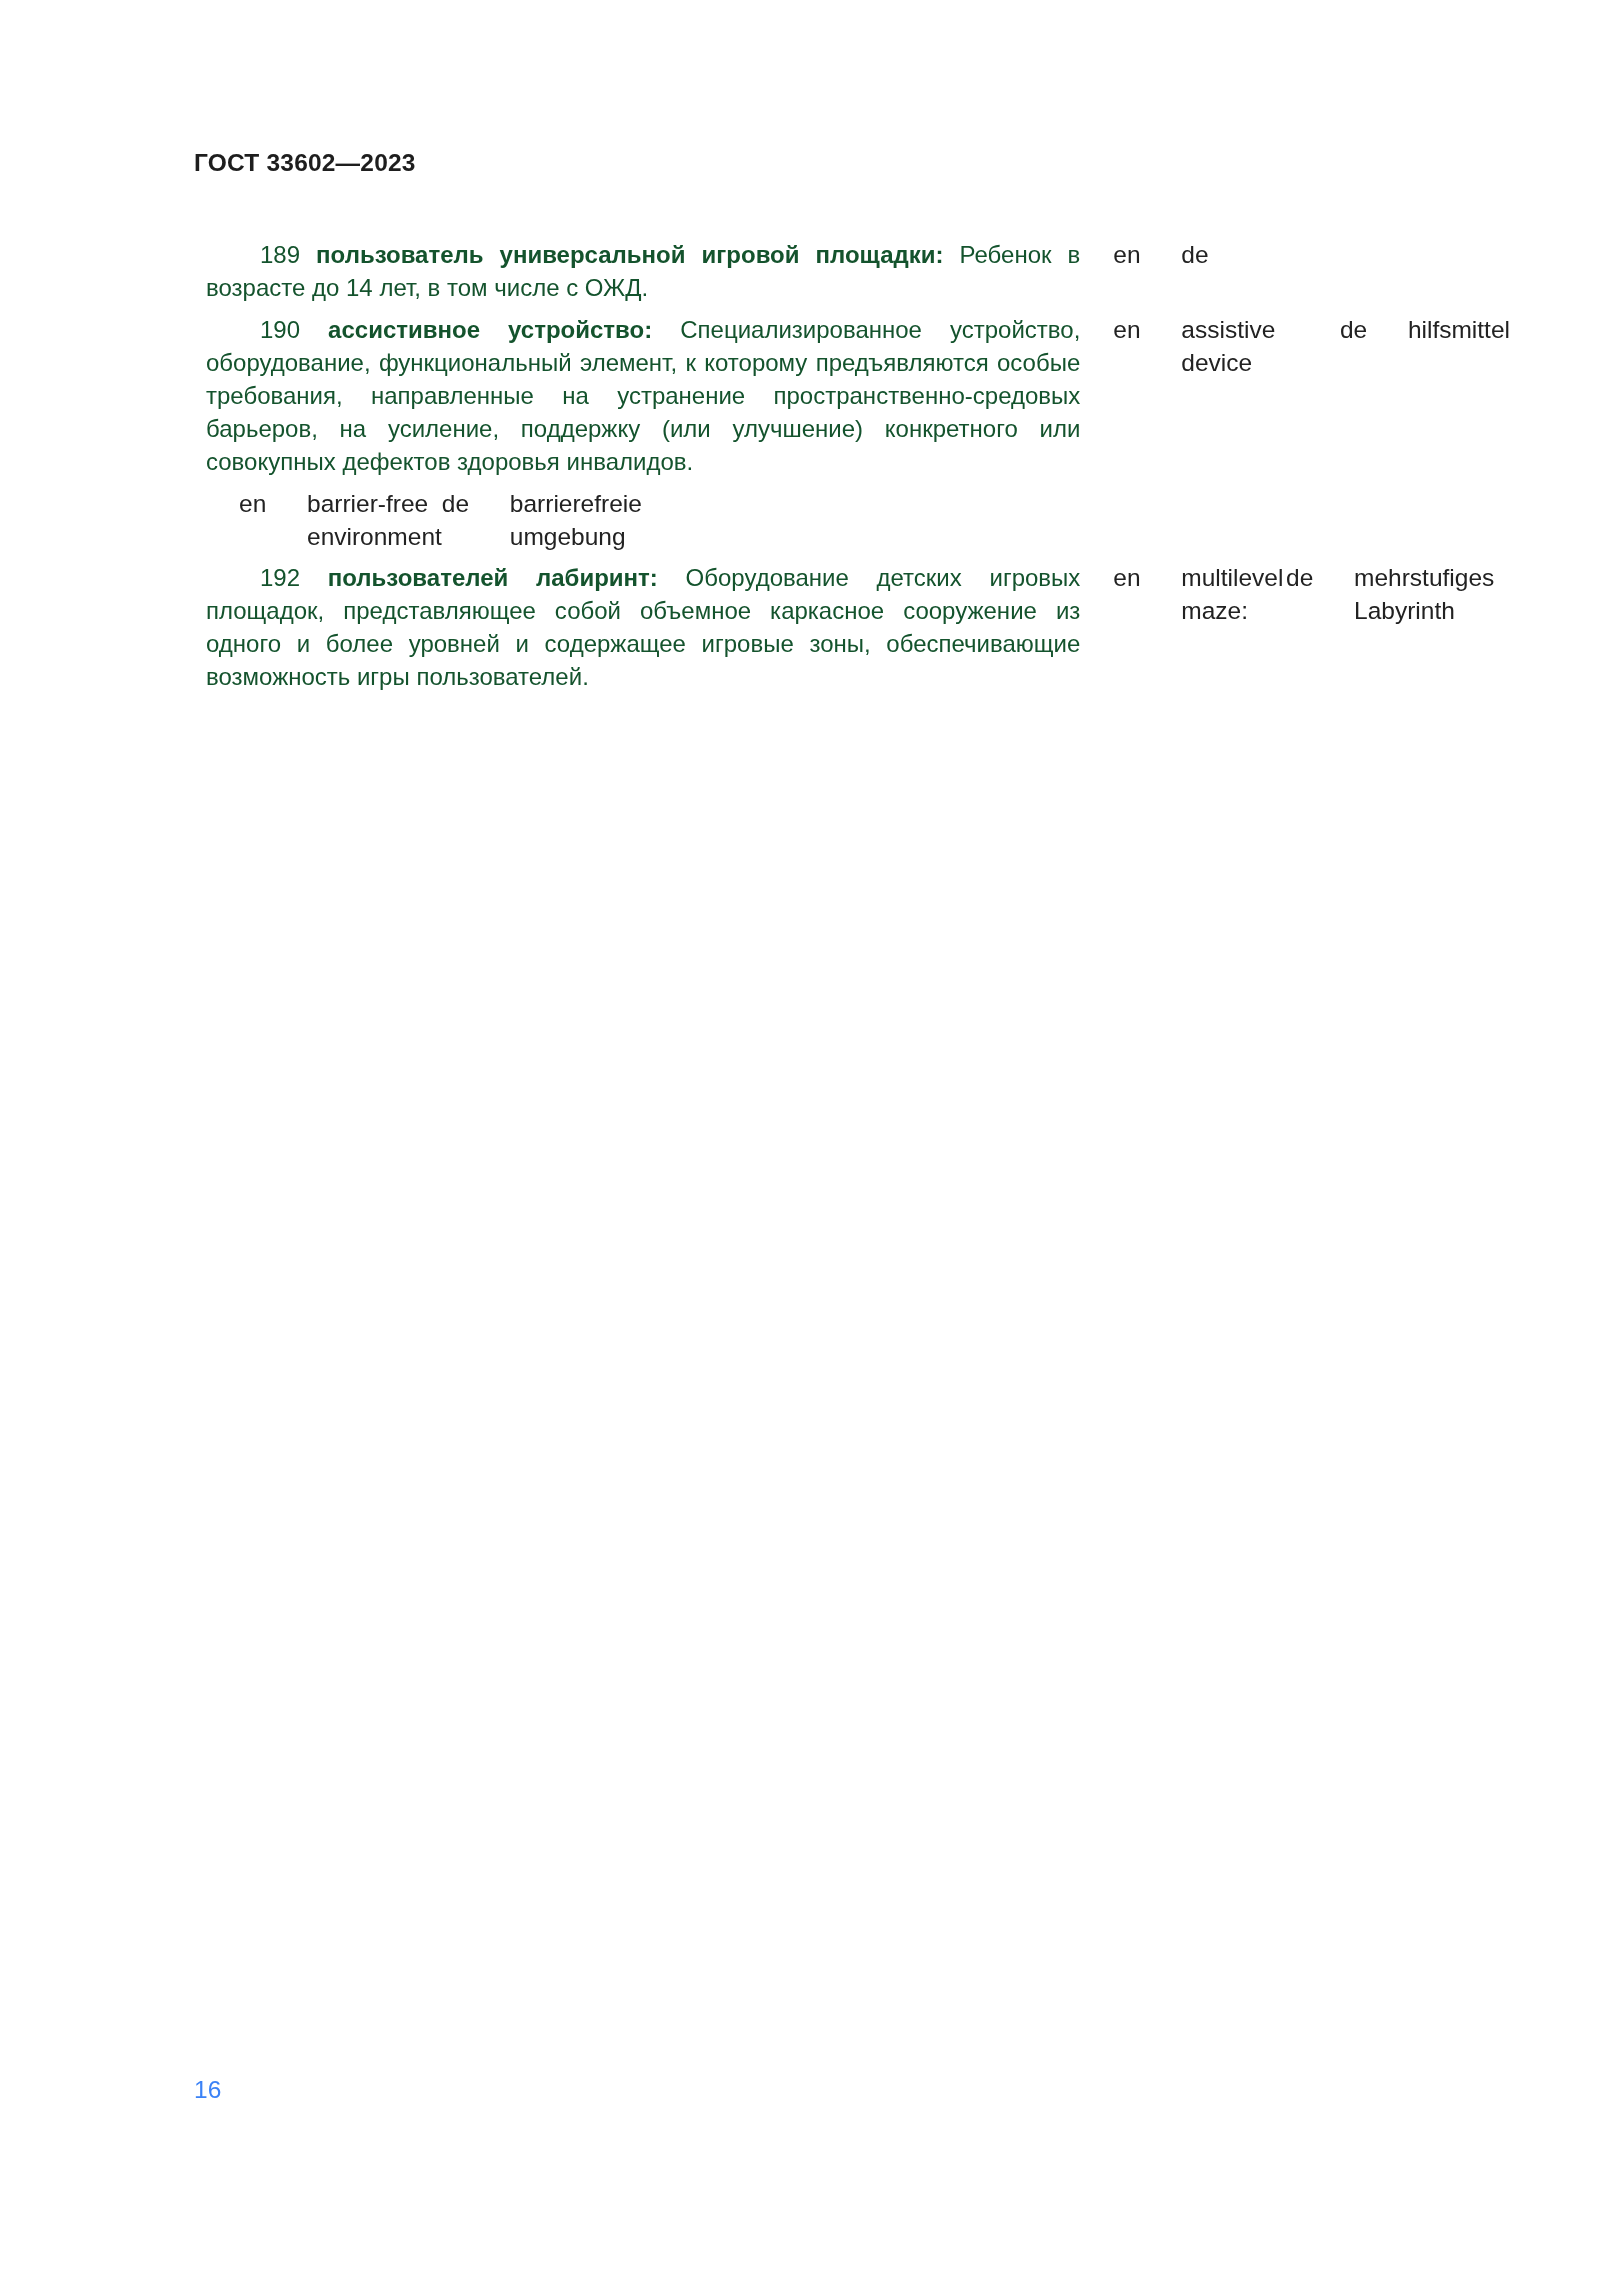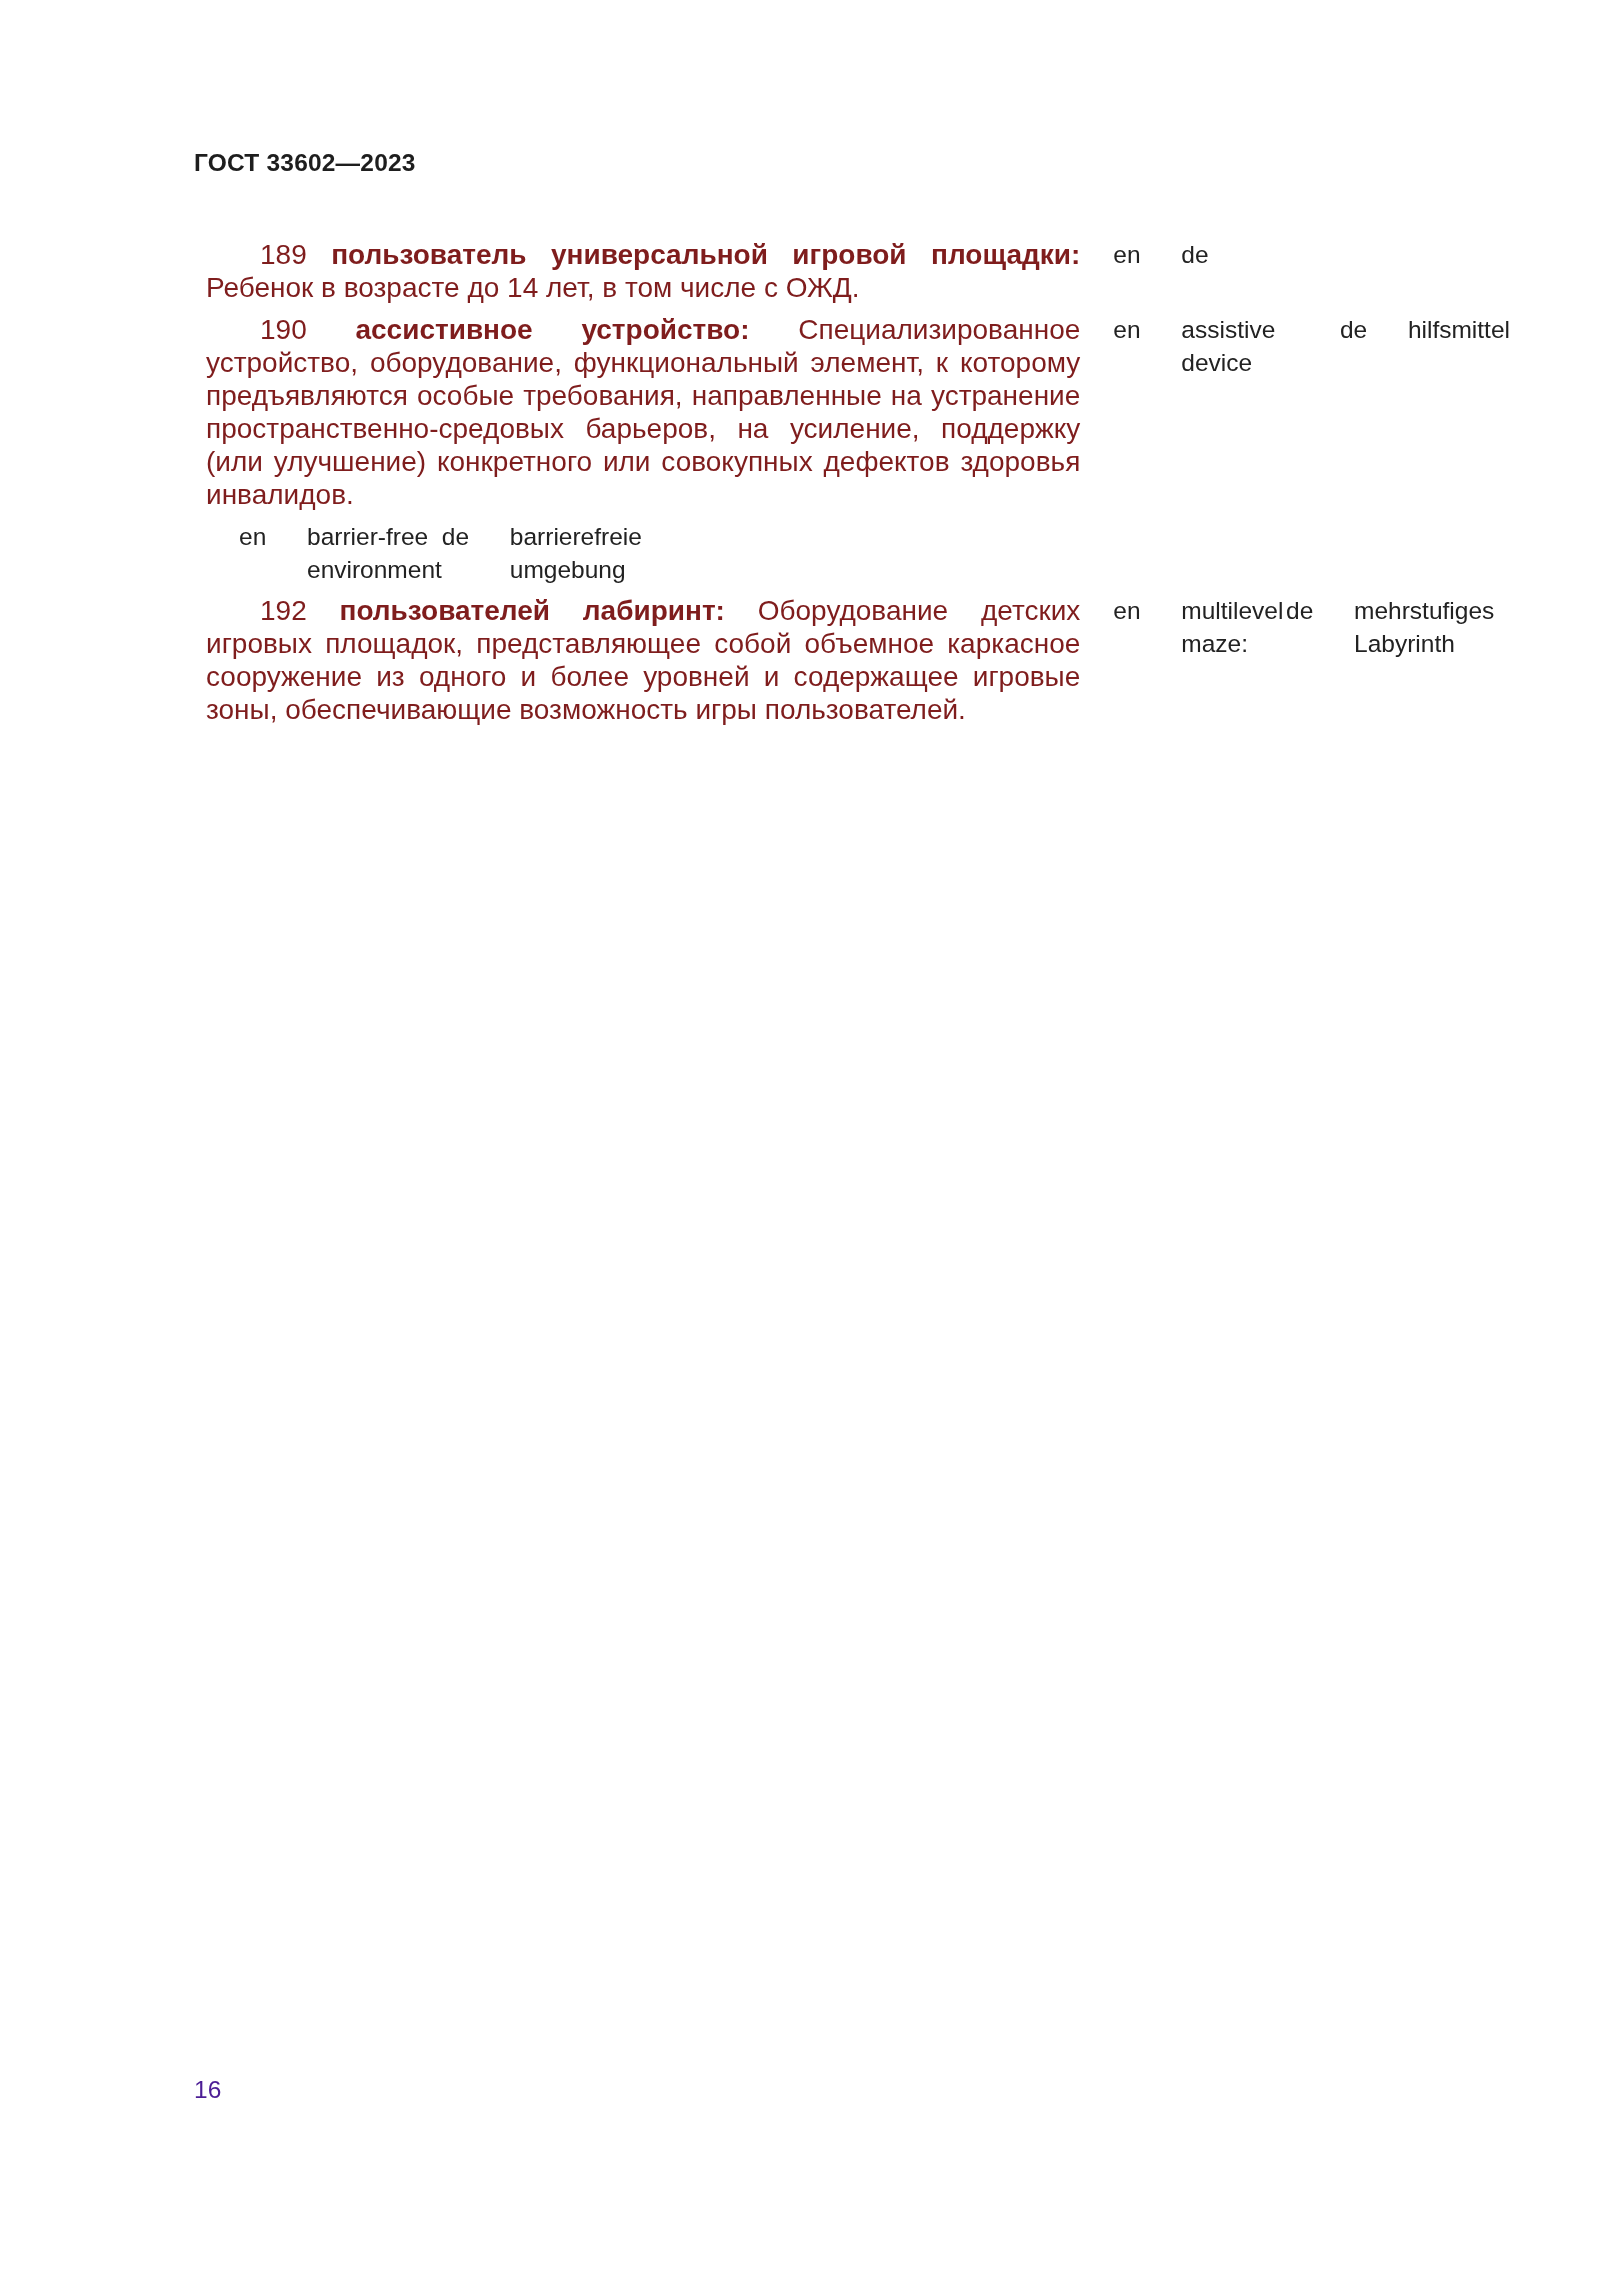--- a/index.html
+++ b/index.html
@@ -31,25 +31,25 @@
       width: 1304px;
     }
     .term-entry {
       display: flex;
       flex-direction: row;
       align-items: flex-start;
       margin-bottom: 8.8px;
     }
     .term-definition {
       width: 875px;
-      font-size: 28px;
+      font-size: 24px;
       line-height: 33px;
       text-align: justify;
       text-indent: 54px;
-      color: #7f1d1d;
+      color: #14532d;
       hyphens: manual;
     }
     .term-definition .term-num {
       font-weight: normal;
     }
     .term-definition .term-name {
       font-weight: bold;
     }
     .translations {
       margin-left: 33px;
@@ -72,21 +72,21 @@
       text-align: justify;
     }
     .justify-line {
       text-align-last: justify;
     }
     .page-number {
       position: absolute;
       left: 194px;
       top: 2076px;
       font-size: 24.5px;
-      color: #4c1d95;
+      color: #3b82f6;
     }
   </style>
 </head>
 <body>
 
 <div class="page-header">ГОСТ 33602—2023</div>
 
 <div class="terms">
 
   <div class="term-entry">

